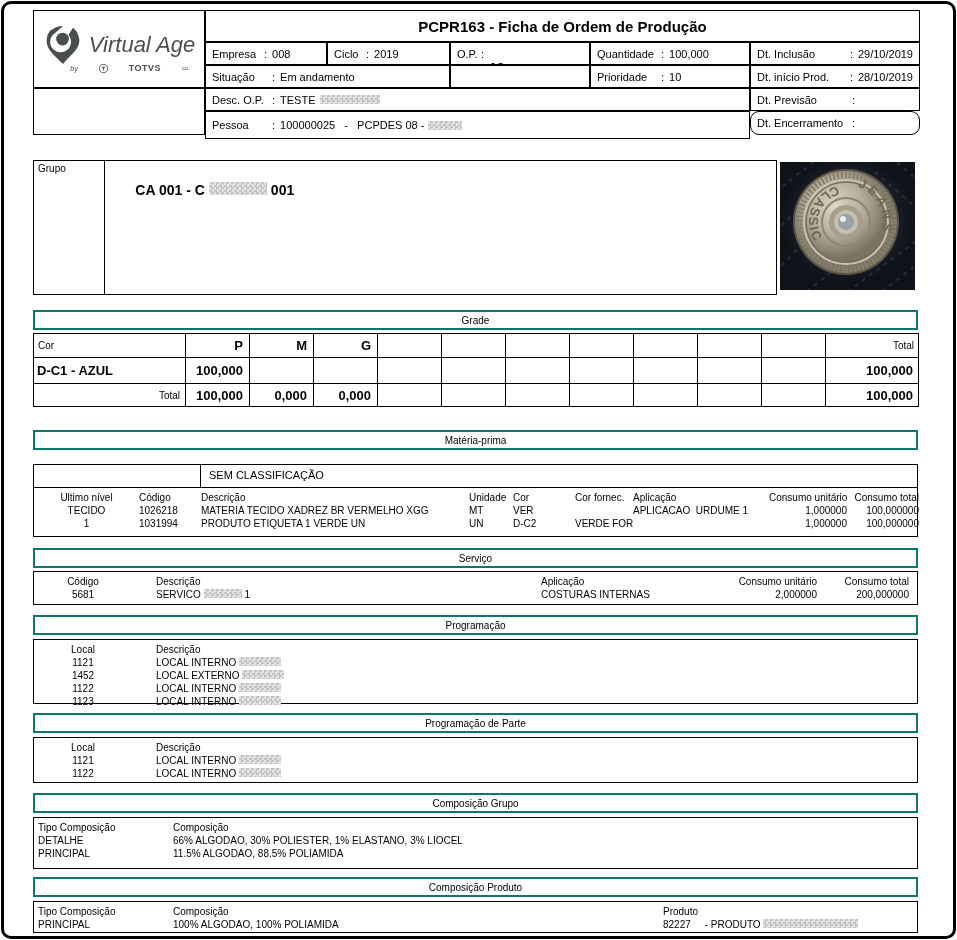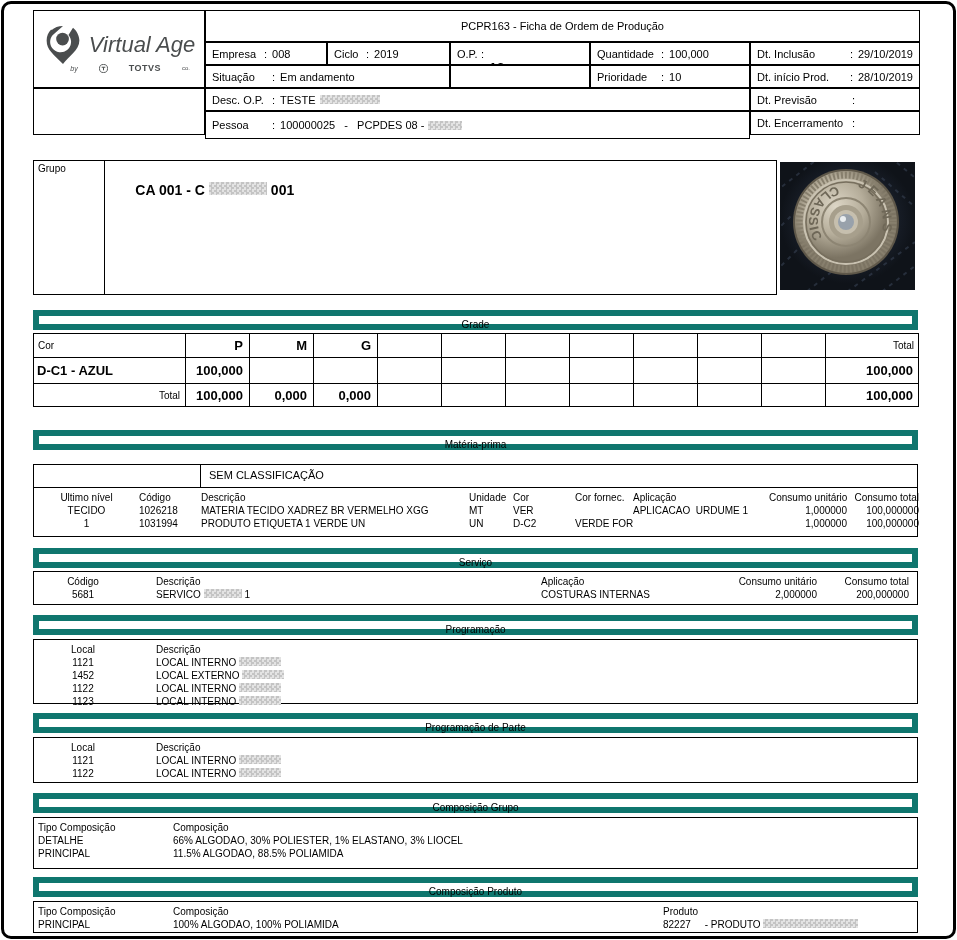--- a/index.html
+++ b/index.html
@@ -6,31 +6,31 @@
   .page{position:relative;width:957px;height:940px;background:#fff;
         font-family:"Liberation Sans",sans-serif;color:#000;overflow:hidden;}
   .frame{position:absolute;inset:1px;border:3px solid #000;border-radius:10px;pointer-events:none;}
   .cell{position:absolute;border:1px solid #000;box-sizing:border-box;display:flex;align-items:center;
         padding:2px 6px;font-size:11px;background:#fff;}
   .lbl{display:inline-block;}
   .sep{display:inline-block;margin:0 5px 0 0;}
   .val{white-space:pre;}
   .w56{width:52px}.w34{width:32px}.w26{width:24px}.w66{width:64px}.w62{width:60px}.w96{width:95px}
   .opval{font-weight:bold;font-size:14px;margin-top:28px;}
-  .title-cell{justify-content:center;font-weight:normal;font-size:11px;}
+  .title-cell{justify-content:center;font-weight:bold;font-size:15px;}
   
   .logo-cell{flex-direction:column;justify-content:center;align-items:center;padding:0;}
   .logo-row{display:flex;align-items:center;gap:6px;}
   .brand{font-size:22px;font-style:italic;color:#4a4d4e;letter-spacing:0px;font-weight:500;}
   .byline{align-self:flex-end;margin:-2px 14px 0 0;display:flex;align-items:center;gap:21px;
           color:#4a4d4e;font-size:7px;}
   .totvs{font-weight:bold;font-size:9px;letter-spacing:0.5px;}
   .co{font-size:6px;}
   
-  .sec-title{position:absolute;left:33px;width:885px;height:20px;border:6px solid #0f766e;box-sizing:border-box;
+  .sec-title{position:absolute;left:33px;width:885px;height:20px;border:2px solid #0f766e;box-sizing:border-box;
              text-align:center;font-size:10px;line-height:18px;background:#fff;}
   .sec-box{position:absolute;left:33px;width:885px;border:1px solid #000;box-sizing:border-box;background:#fff;}
   
   .grupo-box{left:33px;top:160px;width:744px;height:135px;}
   .grupo-lbl{position:absolute;left:4px;top:2px;font-size:10px;}
   .grupo-div{position:absolute;left:70px;top:0;bottom:0;width:0;border-left:1px solid #000;}
   .grupo-val{position:absolute;left:78px;top:5px;font-size:14px;font-weight:bold;white-space:pre;}
   .photo{position:absolute;left:780px;top:162px;width:135px;height:128px;}
   
   table.grade{position:absolute;left:33px;top:333px;width:885px;border-collapse:collapse;table-layout:fixed;}
@@ -151,21 +151,21 @@
         <span class="sep">:</span>
         <span class="val"></span>
     </div>
 
     <div class="cell" style="left:172px;top:101px;width:545px;height:28px;">
       <span class="lbl w62">Pessoa</span>
         <span class="sep">:</span>
         <span class="val">100000025   -   PCPDES 08 -</span>
         <span class="redact rw34 ml4"></span>
     </div>
-    <div class="cell" style="left:717px;top:101px;width:170px;height:24px;">
+    <div class="cell" style="left:717px;top:101px;width:170px;height:24px;border-radius:9px;">
       <span class="lbl w96">Dt. Encerramento</span>
         <span class="sep">:</span>
         <span class="val"></span>
     </div>
   </div>
 
   <div class="sec-box grupo-box">
     <span class="grupo-lbl">Grupo</span>
     <div class="grupo-div"></div>
     <div class="grupo-val">

